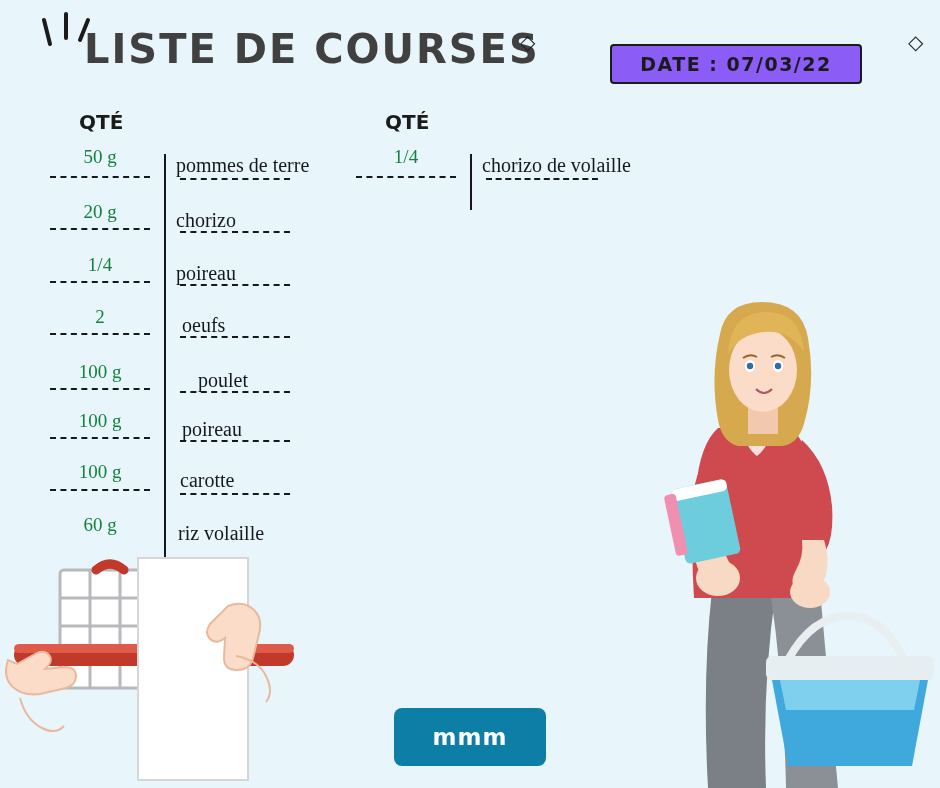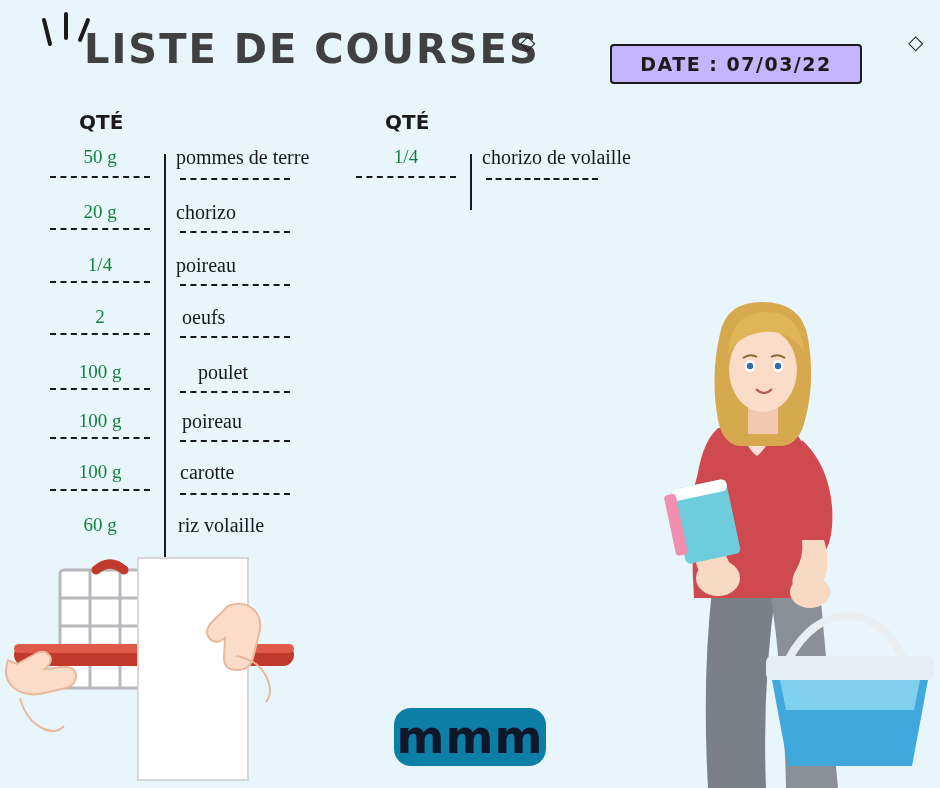--- a/index.html
+++ b/index.html
@@ -38,21 +38,21 @@
     color: #1b1b1b;
     font-size: 20px;
     font-family: "DejaVu Sans", sans-serif;
   }
 
   
   .date-badge {
     position: absolute;
     left: 610px; top: 44px;
     width: 252px; height: 40px;
-    background: #c4b5fd;
+    background: #8b5cf6;
     border: 2px solid #1b1b1b;
     border-radius: 4px;
     display: flex;
     align-items: center;
     justify-content: center;
     font-family: "DejaVu Sans", sans-serif;
     font-weight: bold;
     font-size: 19px;
     letter-spacing: 1.5px;
     color: #1b1b1b;
@@ -87,21 +87,21 @@
     color: #15803d;
   }
   .qty-dash {
     position: absolute;
     left: 4px;
     width: 100px;
     border-bottom: 2px dashed #15191c;
   }
   .item-cell {
     position: absolute;
-    left: 130px; top: 0;
+    left: 130px; top: 8px;
     font-size: 20px;
     color: #15191c;
     white-space: nowrap;
   }
   .item-dash {
     position: absolute;
     left: 134px;
     width: 110px;
     border-bottom: 2px dashed #15191c;
   }
@@ -111,28 +111,28 @@
     width: 0;
     border-left: 2px solid #15191c;
   }
 
   
   .logo {
     position: absolute;
     left: 394px; top: 708px;
     width: 152px; height: 58px;
     background: #0d7fa6;
-    border-radius: 17px;
+    border-radius: 8px;
     display: flex;
     align-items: center;
     justify-content: center;
-    color: #0f172a;
+    color: #ffffff;
     font-family: "DejaVu Sans", sans-serif;
     font-weight: bold;
-    font-size: 46px;
+    font-size: 23px;
     letter-spacing: 1px;
   }
 
   
   .illus { position: absolute; }
 </style>
 </head>
 <body>
 
 <svg class="spark" style="left:40px; top:8px;" width="52" height="46" viewBox="0 0 52 46">

